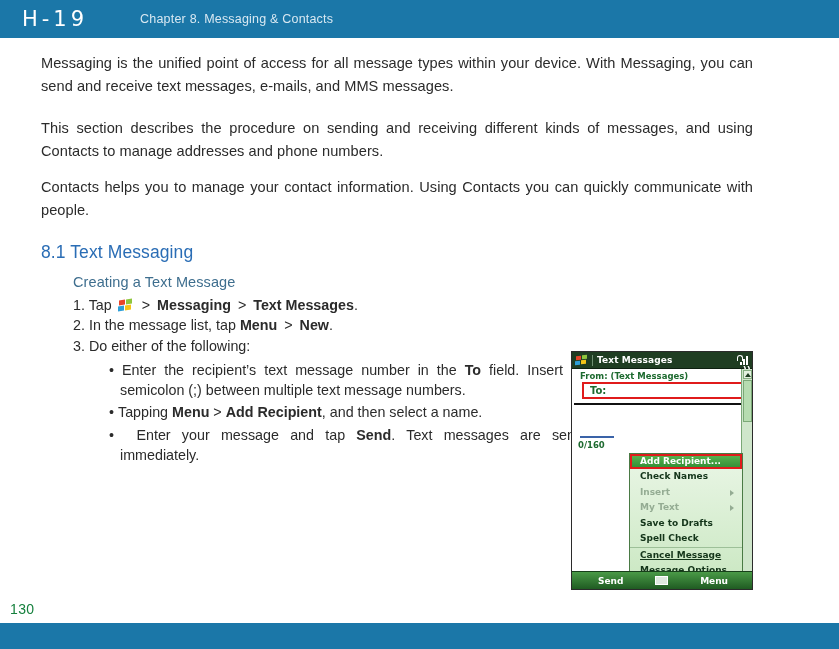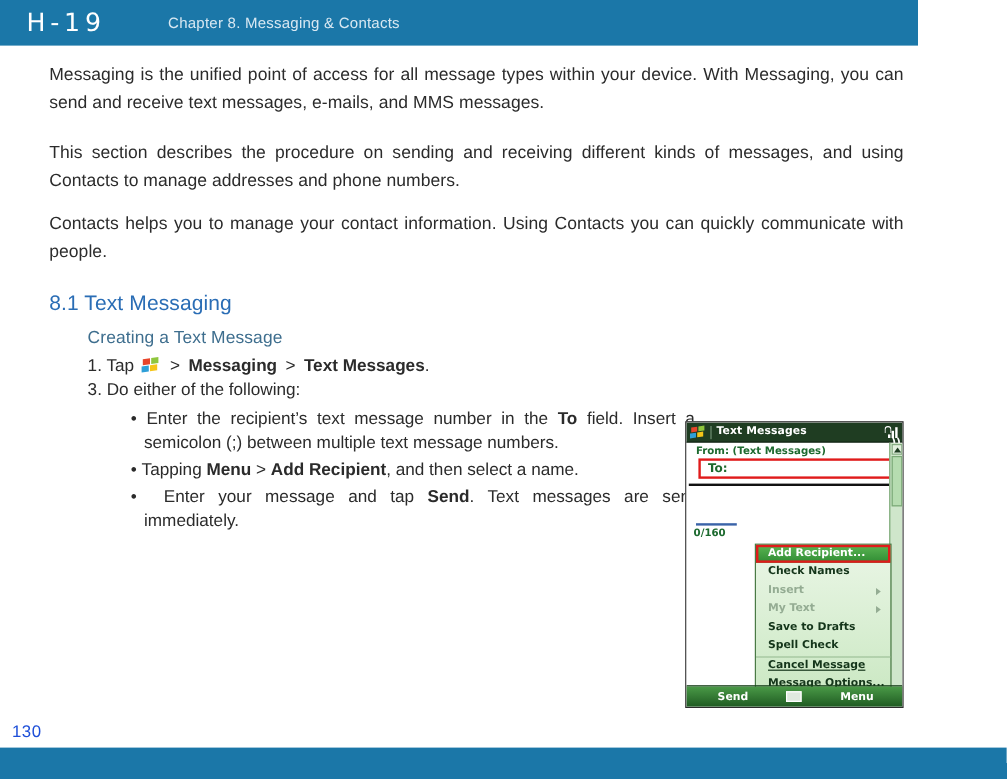--- a/index.html
+++ b/index.html
@@ -9,21 +9,21 @@
     background: #ffffff;
     font-family: "Liberation Sans", sans-serif;
     overflow: hidden;
   }
 
   .page { position: relative; width: 839px; height: 649px; background:#fff; }
 
   
   .header {
     position: absolute; top:0; left:0;
-    width: 765px; height: 38px;
+    width: 839px; height: 38px;
     background: #1b77a8;
     display: flex; align-items: center;
   }
   .logo {
     color:#ffffff;
     font-size: 21px;
     font-weight: 400;
     letter-spacing: 4px;
     margin-left: 22px;
     font-family: "DejaVu Sans", sans-serif;
@@ -36,21 +36,21 @@
   }
 
   
   .footer-bar {
     position:absolute; left:0; bottom:0;
     width:839px; height:26px;
     background:#1b77a8;
   }
   .page-number {
     position:absolute; left:10px; bottom:32px;
-    font-size:14px; color:#1d4ed8; letter-spacing:.4px;
+    font-size:14px; color:#15803d; letter-spacing:.4px;
   }
 
   
   .content { position:absolute; left:41px; top:52px; width:712px; }
   .para {
     font-size:14.6px; color:#2b2b2b; line-height:1.55;
     text-align:justify; margin:0 0 20px 0;
     letter-spacing:.05px;
   }
   .para.last { margin-bottom: 14px; }
@@ -282,20 +282,27 @@
         <span>Tap</span>
         <span class="winflag">
           <i class="q1"></i><i class="q2"></i><i class="q3"></i><i class="q4"></i>
         </span>
         <span class="gt">&gt;</span>
         <b>Messaging</b>
         <span class="gt">&gt;</span>
         <b>Text Messages</b><span>.</span>
       </div>
 
+      <div class="step">
+        <span>2.</span>
+        <span>In the message list, tap</span>
+        <b>Menu</b>
+        <span class="gt">&gt;</span>
+        <b>New</b><span>.</span>
+      </div>
 
       <div class="step">
         <span>3.</span>
         <span>Do either of the following:</span>
       </div>
 
       <div class="bullets">
         <div class="bullet">
           <span class="dot">•&nbsp;</span><span>Enter the recipient’s text message number in the </span><b>To</b><span> field. Insert a semicolon (;) between  multiple text message numbers.</span>
         </div>

